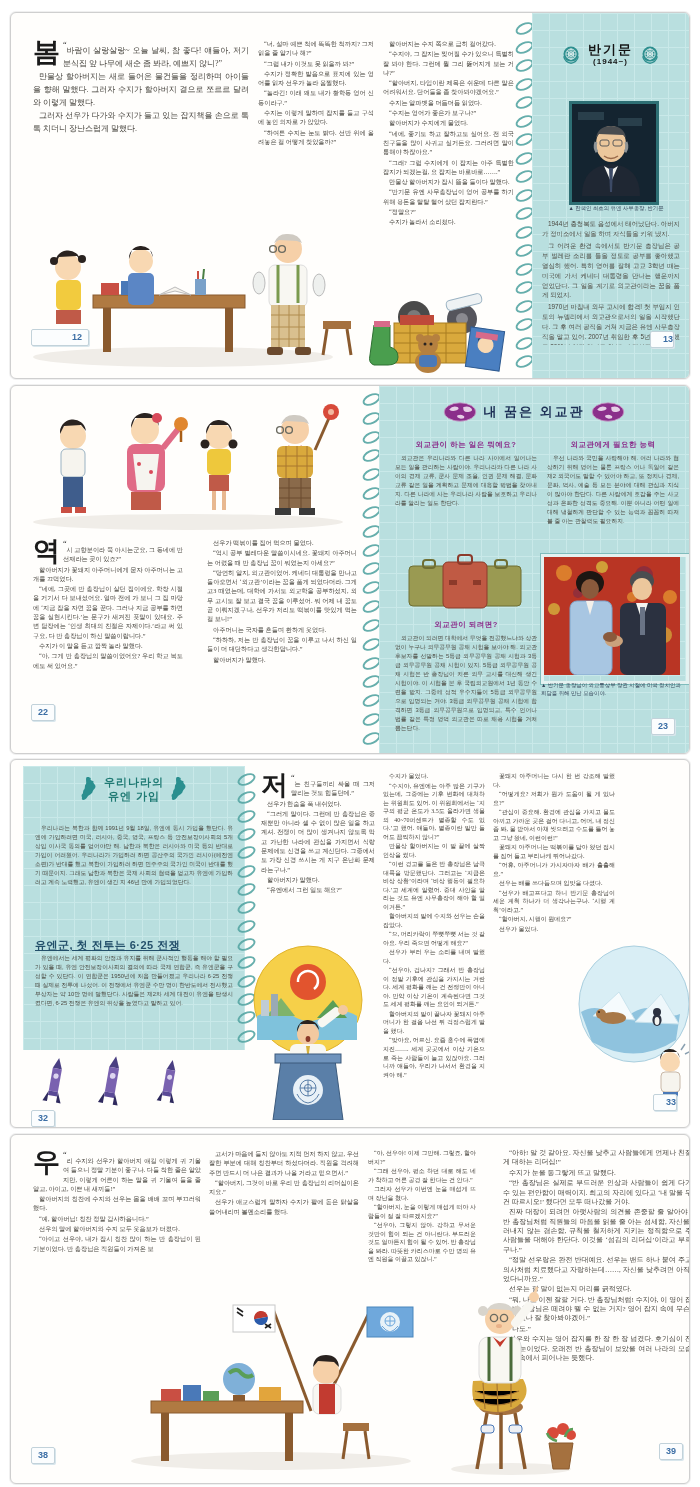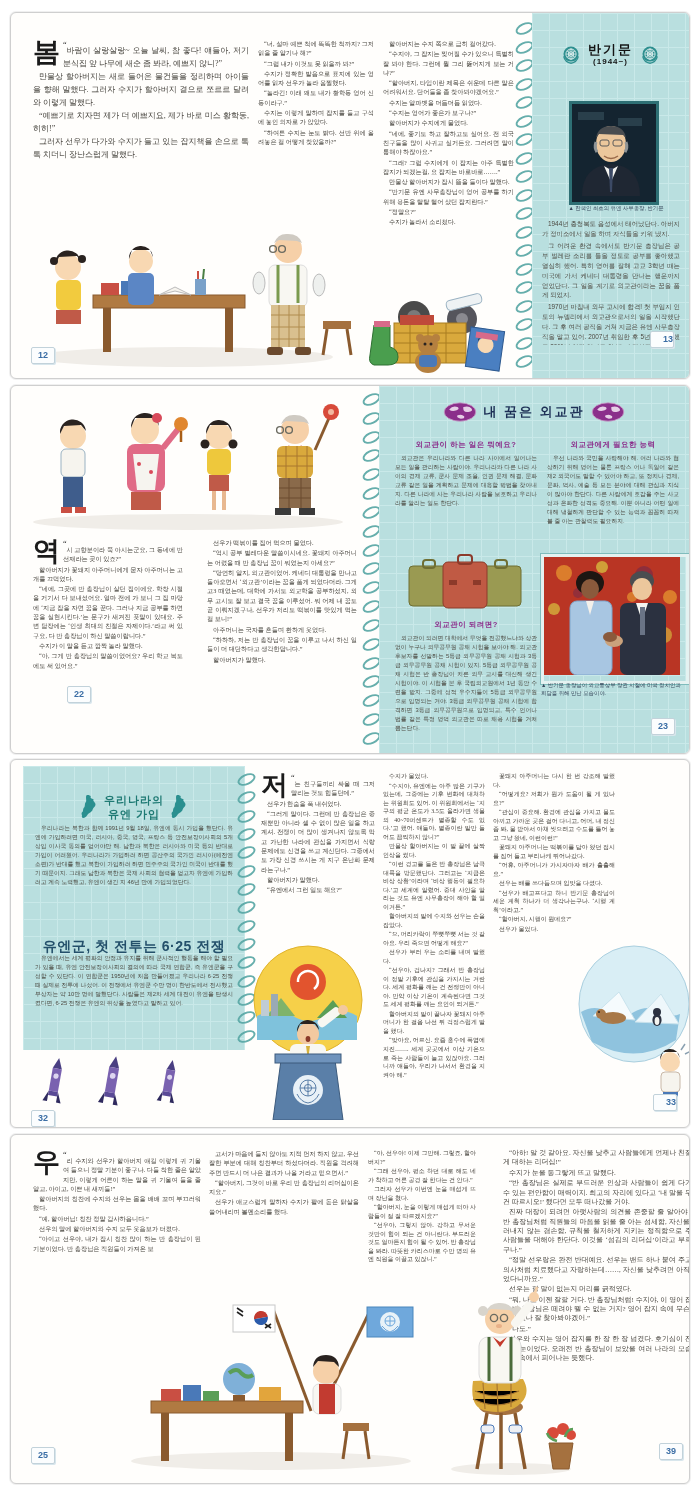--- a/index.html
+++ b/index.html
@@ -20,21 +20,21 @@
   .fz60{font-size:6px;line-height:1.42;}
   .fz70{font-size:7px;line-height:1.34;}
   
   .teal{position:absolute;background-color:#b9dfdf;
         background-image:linear-gradient(#c9e9e9 1px,transparent 1px),
                          linear-gradient(90deg,#c9e9e9 1px,transparent 1px);
         background-size:17px 17px;overflow:hidden;}
   .hand{position:absolute;overflow:hidden;color:#4c4a42;text-align:justify;font-size:6.4px;line-height:1.55;}
   .hand p{margin:0 0 2px 0;text-indent:6px;}
   .teal-h{position:absolute;color:#8b2e8b;font-weight:bold;font-size:7.5px;text-align:center;letter-spacing:.5px;}
-  .navy-h{position:absolute;color:#24506b;font-weight:bold;font-size:14px;text-align:center;letter-spacing:.5px;}
+  .navy-h{position:absolute;color:#24506b;font-weight:bold;font-size:11px;letter-spacing:.5px;text-decoration:underline;}
   .big-title{font-weight:bold;color:#141414;font-size:13px;letter-spacing:2px;line-height:1.1;text-align:center;}
   .years{font-size:8px;font-weight:bold;color:#141414;text-align:center;letter-spacing:1px;}
   .caption{position:absolute;color:#37495c;font-size:5.4px;line-height:1.45;text-align:left;}
   
   .chip{position:absolute;width:22px;height:15px;background:#fbfdfe;border:1px solid #c2d2da;
         border-radius:2px;font:bold 9px/15px "Liberation Sans","DejaVu Sans",sans-serif;
         color:#3b6ea5;text-align:center;box-shadow:1px 1px 0 #d8e6ec;}
   
   .spiral{position:absolute;width:20px;display:flex;flex-direction:column;justify-content:space-between;}
   .coil{width:15px;height:7px;border:2.5px solid #55a5a3;border-radius:50%;
@@ -83,21 +83,20 @@
       <polygon points="18,44 24,58 18,58" fill="#2f2a5e"></polygon>
       <rect x="6" y="44" width="12" height="6" fill="#5a4a96"></rect>
     </symbol>
   </defs>
 </svg>
 
 <div class="spread" style="top:12px;height:365px;">
   <div class="story fz80" style="left:22px;top:26px;width:216px;height:168px;">
         <p class="drop-para"><span class="openq">“</span><span class="dropcap">봄</span>바람이 살랑살랑~ 오늘 날씨, 참 좋다! 얘들아, 저기 분식집 앞 나무에 새순 좀 봐라, 예쁘지 않니?”</p>
         <p>만물상 할아버지는 새로 들어온 물건들을 정리하며 아이들을 향해 말했다. 그러자 수지가 할아버지 곁으로 쪼르르 달려와 이렇게 말했다.</p>
-        <p>“예쁘기로 치자면 제가 더 예쁘지요, 제가 바로 미스 황학동, 히히!”</p>
         <p>그러자 선우가 다가와 수지가 들고 있는 잡지책을 손으로 톡톡 치더니 장난스럽게 말했다.</p>
       </div>
   <div class="story fz62" style="left:247px;top:26px;width:116px;height:178px;">
         <p>“너, 설마 예쁜 척에 똑똑한 척까지? 그저 읽을 줄 알기나 해?”</p>
         <p>“그럼 내가 이것도 못 읽을까 봐?”</p>
         <p>수지가 정확한 발음으로 표지에 있는 영어를 읽자 선우가 놀라 움찔했다.</p>
         <p>“놀라긴! 이래 봬도 내가 황학동 영어 신동이라구.”</p>
         <p>수지는 이렇게 말하며 잡지를 들고 구석에 놓인 의자로 가 앉았다.</p>
         <p>“하여튼 수지는 눈도 밝다. 선반 위에 올려놓은 걸 어떻게 찾았을까?”</p>
       </div>
@@ -189,21 +188,21 @@
     <circle cx="59" cy="53" r="1.5" fill="#2a2320"></circle>
         <circle cx="65" cy="53" r="1.5" fill="#2a2320"></circle>
     <g transform="rotate(8 119 58)">
       <rect x="102" y="38" width="34" height="40" fill="#4a7fc1" stroke="#2e5a90"></rect>
       <circle cx="119" cy="54" r="8" fill="#f8d8b2"></circle>
       <path d="M111,52 a8,8 0 0 1 16,-2 l-2,-5 -12,0 z" fill="#2a2320"></path>
       <rect x="108" y="42" width="22" height="6" fill="#d86a8a"></rect>
     </g>
   </svg>
 
-  <div class="chip" style="left:20px;top:334px;">12</div>
+  <div class="chip" style="left:20px;top:316px;padding-left:34px;">12</div>
 
   <div class="spiral" style="left:504px;top:10px;height:344px;">
         <div class="coil"></div>
         <div class="coil"></div>
         <div class="coil"></div>
         <div class="coil"></div>
         <div class="coil"></div>
         <div class="coil"></div>
         <div class="coil"></div>
         <div class="coil"></div>
@@ -323,21 +322,21 @@
         <p>“아, 그게 반 총장님의 말씀이었어요? 우리 학교 복도에도 써 있어요.”</p>
       </div>
   <div class="story fz62" style="left:196px;top:152px;width:150px;height:158px;">
         <p>선우가 떡볶이를 집어 먹으며 물었다.</p>
         <p>“역시 공부 벌레다운 말씀이시네요. 꽃돼지 아주머니는 어렸을 때 반 총장님 꿈이 뭐였는지 아세요?”</p>
         <p>“당연히 알지, 외교관이었어. 케네디 대통령을 만나고 돌아오면서 ‘외교관’이라는 꿈을 품게 되었다더라. 그게 고3 때였는데, 대학에 가서도 외교학을 공부하셨지, 외무 고시도 잘 보고 결국 꿈을 이루셨어. 뭐 어제 내 꿈도 곧 이뤄지겠구나, 선우가 저리도 떡볶이를 맛있게 먹는 걸 보니!”</p>
         <p>아주머니는 국자를 흔들며 환하게 웃었다.</p>
         <p>“하하하, 저는 반 총장님이 꿈을 이루고 나서 하신 일들이 더 대단하다고 생각한답니다.”</p>
         <p>할아버지가 말했다.</p>
       </div>
-  <div class="chip" style="left:20px;top:300px;margin-left:36px;">22</div>
+  <div class="chip" style="left:20px;top:318px;">22</div>
 
   <div class="spiral" style="left:351px;top:8px;height:350px;">
         <div class="coil"></div>
         <div class="coil"></div>
         <div class="coil"></div>
         <div class="coil"></div>
         <div class="coil"></div>
         <div class="coil"></div>
         <div class="coil"></div>
         <div class="coil"></div>
@@ -411,21 +410,21 @@
       </svg>
     </div>
     <div class="caption" style="left:162px;top:296px;width:142px;">▲ 반기문 총장님이 외교통상부 장관 시절에 미국 정치인과 회담을 위해 만난 모습이야.</div>
     <div class="chip" style="left:272px;top:332px;">23</div>
   </div>
 </div>
 
 <div class="spread" style="top:759px;height:367px;">
 
   <div class="teal" style="left:12px;top:6px;width:222px;height:284px;">
-    <div class="hdr-row" style="top:10px;margin-top:18px;">
+    <div class="hdr-row" style="top:10px;">
       <svg width="18px" height="28" style="color:#2a8f8f">
             <use href="#korea-map"></use>
           </svg>
       <div class="t32">
         <div>우리나라의</div>
         <div>유엔 가입</div>
       </div>
       <svg width="18" height="28" style="color:#2a8f8f">
             <use href="#korea-map"></use>
           </svg>
@@ -655,17 +654,17 @@
     <line x1="104" y1="8" x2="106" y2="2" stroke="#f6d0a8" stroke-width="2.5"></line>
     <rect x="50" y="140" width="13" height="8" rx="3" fill="#eef0f4" stroke="#4a79b8"></rect>
     <rect x="78" y="140" width="13" height="8" rx="3" fill="#eef0f4" stroke="#4a79b8"></rect>
     <polygon points="118,158 142,158 138,184 122,184" fill="#a5713f" stroke="#8a5a2e"></polygon>
     <circle cx="122" cy="148" r="6" fill="#d84a3a"></circle>
         <circle cx="132" cy="144" r="6" fill="#d84a3a"></circle>
         <circle cx="140" cy="150" r="5" fill="#d84a3a"></circle>
     <path d="M126,156 q-8,-2 -10,-8 M134,152 q2,-8 8,-8" stroke="#5a9e57" fill="none" stroke-width="2.5"></path>
   </svg>
 
-  <div class="chip" style="left:20px;top:312px;">25</div>
+  <div class="chip" style="left:20px;top:312px;">38</div>
   <div class="chip" style="left:648px;top:308px;">39</div>
 </div>
 
 </div>
 
 </body></html>

